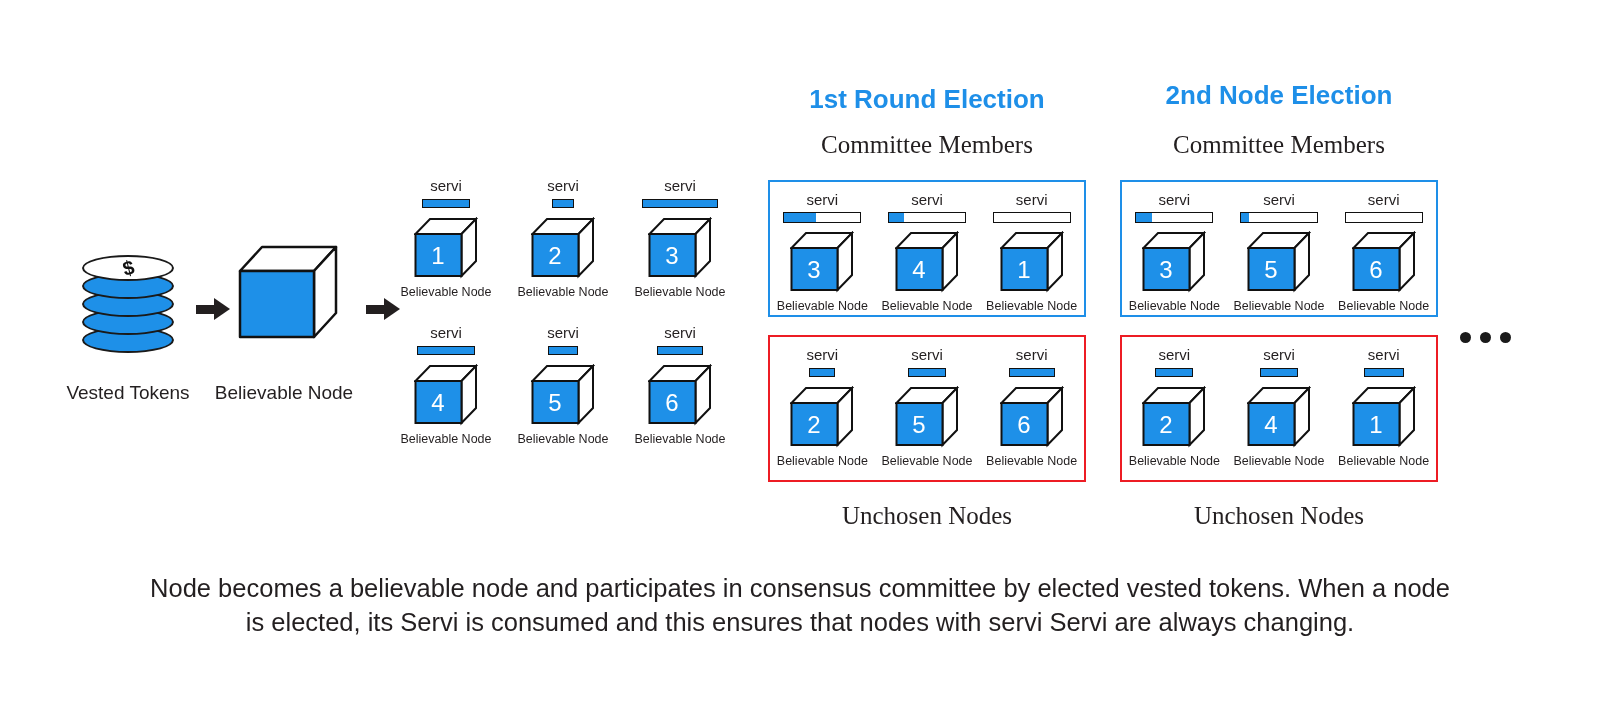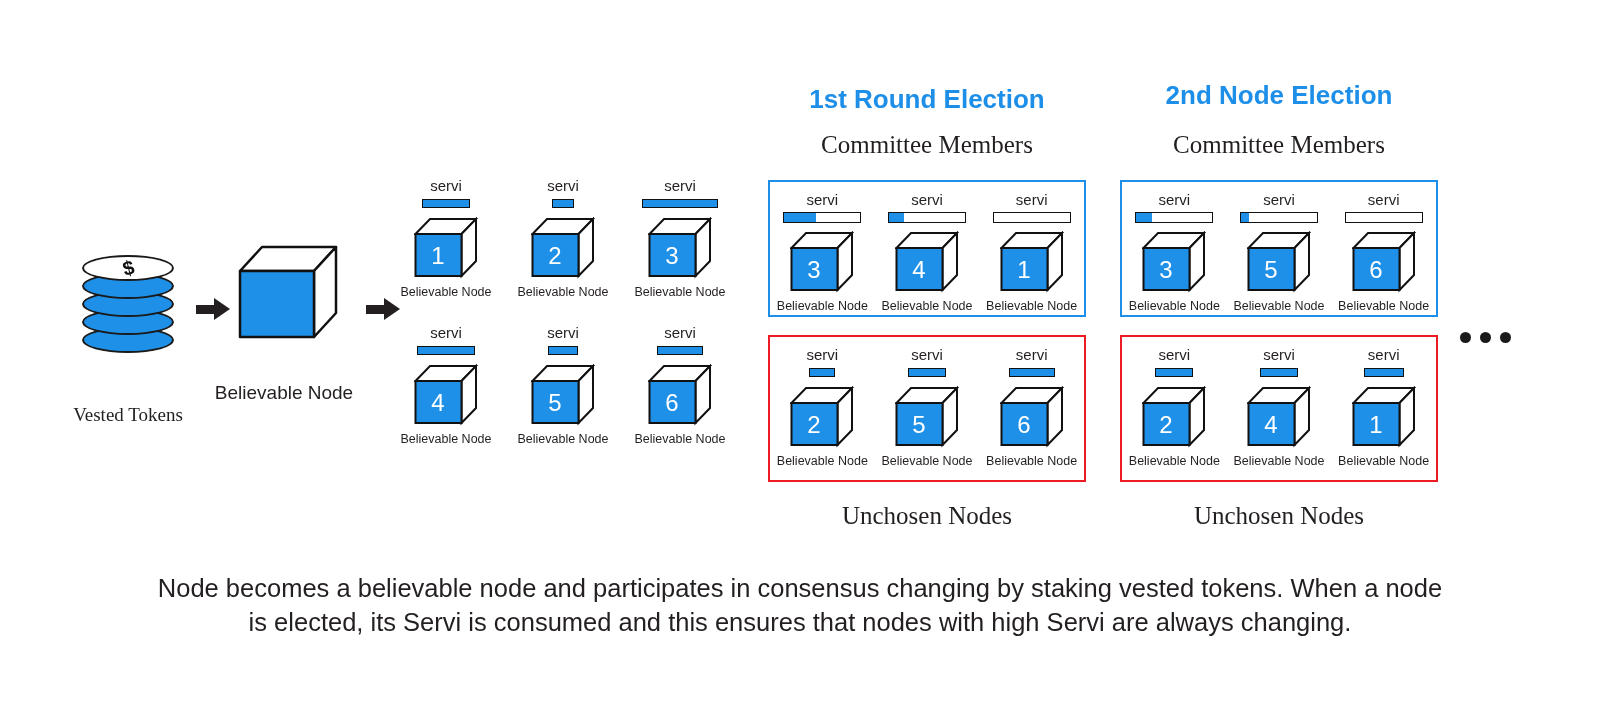--- a/index.html
+++ b/index.html
@@ -179,21 +179,21 @@
 
 <div class="abs" id="token-stack">
   <div class="coin-mask"></div>
   <div class="coin c1"></div>
   <div class="coin c2"></div>
   <div class="coin c3"></div>
   <div class="coin c4"></div>
   <div class="coin c5"></div>
   <div class="coin-symbol">$</div>
 </div>
-<div class="abs caption-lg" style="left:42px; top:404px; width:172px;font-family:Liberation Serif, serif;">Vested Tokens</div>
+<div class="abs caption-lg" style="left:42px; top:382px; width:172px;">Vested Tokens</div>
 
 <div class="abs arrow" style="left:196px; top:296px;">
   <div class="shaft"></div>
     <div class="head"></div>
 </div>
 
 <div class="abs bigcube" style="left:238px; top:245px;">
   <svg width="100" height="96" viewBox="0 0 100 96">
     <polygon points="2,26 24,2 98,2 76,26" fill="#ffffff" stroke="#111" stroke-width="2.5" stroke-linejoin="round"></polygon>
     <polygon points="76,26 98,2 98,68 76,92" fill="#ffffff" stroke="#111" stroke-width="2.5" stroke-linejoin="round"></polygon>
@@ -525,15 +525,15 @@
 
 <div class="abs round-sub" style="left:1120px; top:502px; width:318px;">Unchosen Nodes</div>
 
 <div class="abs" id="ellipsis">
   <span></span>
     <span></span>
     <span></span>
 </div>
 
 <div class="abs" id="footer-note">
-  <div>Node becomes a believable node and participates in consensus changing by staking vested tokens. When a node</div>
-  <div>is elected, its Servi is consumed and this ensures that nodes with high Servi are always changing.</div>
+  <div>Node becomes a believable node and participates in consensus committee by elected vested tokens. When a node</div>
+  <div>is elected, its Servi is consumed and this ensures that nodes with servi Servi are always changing.</div>
 </div>
 
 </body></html>

